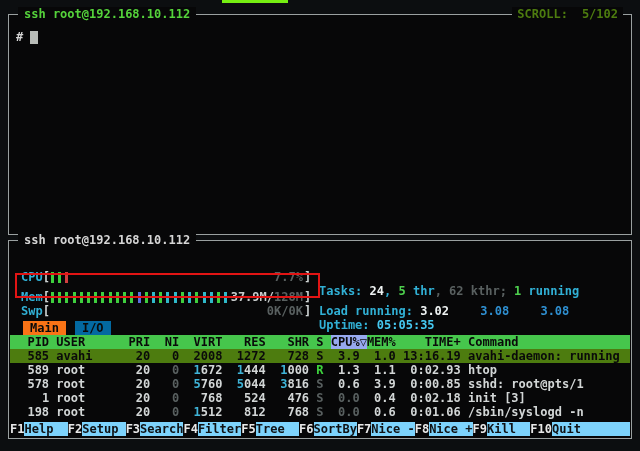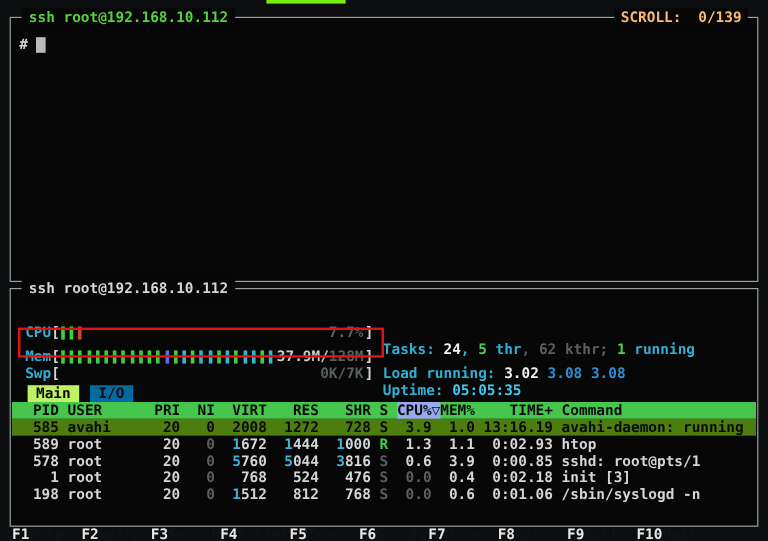--- a/index.html
+++ b/index.html
@@ -5,43 +5,43 @@
   html,body{margin:0;padding:0;width:640px;height:451px;background:#0c0e10;overflow:hidden;
     font-family:"DejaVu Sans Mono",monospace;font-weight:bold;font-size:12px;line-height:14px;}
   body{position:relative;}
   .artifact{position:absolute;top:0;left:222px;width:66px;height:3px;background:#76ee12;}
   .pane{position:absolute;left:8px;width:622px;border:1px solid #9aa0a0;background:#070708;}
   .pane-top{top:14px;height:219px;}
   .pane-bottom{top:240px;height:197px;}
   .pane-title{position:absolute;top:-8px;left:9px;background:#070708;padding:0 6px;white-space:pre;}
   .green-t{color:#55d33b;}
   .white-t{color:#d6d6d6;}
-  .scroll-box{position:absolute;top:-8px;right:8px;background:#070708;padding:0 5px;color:#fdba74;display:flex;gap:14px;white-space:pre;}
+  .scroll-box{position:absolute;top:-8px;right:8px;background:#070708;padding:0 5px;color:#4d7c0f;display:flex;gap:14px;white-space:pre;}
   .prompt-line{position:absolute;top:15px;left:7px;color:#d6d6d6;}
   .cursor{display:inline-block;width:8px;height:13px;background:#b8bcb8;margin-left:7px;vertical-align:text-bottom;}
   
   .hl{position:absolute;left:4px;right:1px;height:14px;white-space:pre;color:#d2d6d6;}
   .meter-block{position:absolute;left:8px;white-space:pre;}
   .m-label{color:#31b0d5;}
   .bracket{color:#cfd4d4;}
   .meter-body{display:inline-block;position:relative;width:254px;height:13px;vertical-align:bottom;}
   .mbar{position:absolute;bottom:1px;width:3px;height:11px;}
   .m-val{position:absolute;right:1px;top:-1px;}
   .dim{color:#596060;}
   .light{color:#c8cccc;}
   .stats-block{position:absolute;left:306px;white-space:pre;}
   .seg-cyan{color:#31b0d5;}
   .seg-white{color:#eef2f2;}
   .seg-green{color:#4ed04e;}
   .seg-dim{color:#596060;}
-  .seg-blue{color:#2f8fd0;}
+  .seg-blue{color:#2f8fd0;margin-left:24px;}
   .seg-bcyan{color:#45c8f0;}
   .tabs{position:absolute;top:80px;left:14px;height:14px;}
   .tab{display:inline-block;padding:0 7px;margin-right:9px;color:#0a0a0a;}
-  .tab.active{background:#bef264;}
+  .tab.active{background:#f97316;}
   .tab.inactive{background:#0369a1;}
   .header-row{position:absolute;top:94px;left:1px;right:1px;height:14px;background:#46c64c;color:#0a0a0a;padding-left:3px;white-space:pre;}
   .rows{position:absolute;top:108px;left:1px;right:1px;}
   .prow{height:14px;padding-left:3px;white-space:pre;color:#d2d6d6;}
   .prow.sel{background:#4d7c0f;}
   .prow.sel span{color:#0a0a0a !important;}
   .fp{display:inline-block;width:5ch;text-align:right;white-space:pre;}
   .fu{display:inline-block;width:9ch;margin-left:1ch;text-align:left;white-space:pre;}
   .f3{display:inline-block;width:3ch;margin-left:1ch;text-align:right;white-space:pre;}
   .f5{display:inline-block;width:5ch;margin-left:1ch;text-align:right;white-space:pre;}
@@ -49,54 +49,54 @@
   .fcpu{display:inline-block;width:6ch;text-align:right;white-space:pre;}
   .fmem{display:inline-block;width:4ch;text-align:right;white-space:pre;}
   .ft{display:inline-block;width:8ch;margin-left:1ch;text-align:right;white-space:pre;}
   .fc{display:inline-block;margin-left:1ch;white-space:pre;}
   .num-hi{color:#3fb4d8;}
   .st-green{color:#3ed43e;}
   .sortbg{background:#97a9ef;}
   .fkeys{position:absolute;left:1px;right:1px;bottom:2px;height:14px;display:flex;white-space:pre;}
   .fk-key{color:#e8e8e8;}
   .fk-label{background:#7dd3fc;color:#101214;}
-  .fk-unit{display:flex;margin-top:16px;}
+  .fk-unit{display:flex;}
   .fk-unit:last-child{flex:1;}
   .fk-unit:last-child .fk-label{flex:1;}
   .red-annot{position:absolute;left:15px;top:273px;width:301px;height:21px;border:2px solid #e11414;z-index:50;}
 </style>
 </head>
 <body>
 
 <div class="artifact"></div>
 
 <div class="pane pane-top">
   <div class="pane-title green-t">ssh root@192.168.10.112</div>
   <div class="scroll-box">
     <span>SCROLL:</span>
-    <span>0/139</span>
+    <span>5/102</span>
   </div>
   <div class="prompt-line">
     <span>#</span><span class="cursor"></span>
   </div>
 </div>
 
 <div class="pane pane-bottom">
   <div class="pane-title white-t">ssh root@192.168.10.112</div>
 
   <div class="hl" style="top:15px">
     <span class="meter-block"><span class="m-label">CPU</span><span class="bracket">[</span><span class="meter-body"><span class="mbar" style="left: 1px; background: rgb(62, 207, 62);"></span><span class="mbar" style="left: 8.22px; background: rgb(62, 207, 62);"></span><span class="mbar" style="left: 15.44px; background: rgb(210, 63, 63);"></span><span class="m-val"><span class="dim">7.7%</span></span></span><span class="bracket">]</span></span>
     <span class="stats-block"><span class="seg-cyan">Tasks: </span><span class="seg-white">24</span><span class="seg-cyan">, </span><span class="seg-green">5</span><span class="seg-cyan"> thr</span><span class="seg-dim">, </span><span class="seg-dim">62 kthr</span><span class="seg-dim">; </span><span class="seg-green">1</span><span class="seg-cyan"> running</span></span>
   </div>
   <div class="hl" style="top:35px">
     <span class="meter-block"><span class="m-label">Mem</span><span class="bracket">[</span><span class="meter-body"><span class="mbar" style="left: 1px; background: rgb(62, 207, 62);"></span><span class="mbar" style="left: 8.22px; background: rgb(62, 207, 62);"></span><span class="mbar" style="left: 15.44px; background: rgb(62, 207, 62);"></span><span class="mbar" style="left: 22.66px; background: rgb(62, 207, 62);"></span><span class="mbar" style="left: 29.88px; background: rgb(62, 207, 62);"></span><span class="mbar" style="left: 37.1px; background: rgb(62, 207, 62);"></span><span class="mbar" style="left: 44.32px; background: rgb(62, 207, 62);"></span><span class="mbar" style="left: 51.54px; background: rgb(62, 207, 62);"></span><span class="mbar" style="left: 58.76px; background: rgb(62, 207, 62);"></span><span class="mbar" style="left: 65.98px; background: rgb(62, 207, 62);"></span><span class="mbar" style="left: 73.2px; background: rgb(62, 207, 62);"></span><span class="mbar" style="left: 80.42px; background: rgb(62, 207, 62);"></span><span class="mbar" style="left: 87.64px; background: rgb(90, 111, 224);"></span><span class="mbar" style="left: 94.86px; background: rgb(62, 207, 62);"></span><span class="mbar" style="left: 102.08px; background: rgb(47, 185, 201);"></span><span class="mbar" style="left: 109.3px; background: rgb(62, 207, 62);"></span><span class="mbar" style="left: 116.52px; background: rgb(47, 185, 201);"></span><span class="mbar" style="left: 123.74px; background: rgb(47, 185, 201);"></span><span class="mbar" style="left: 130.96px; background: rgb(62, 207, 62);"></span><span class="mbar" style="left: 138.18px; background: rgb(47, 185, 201);"></span><span class="mbar" style="left: 145.4px; background: rgb(62, 207, 62);"></span><span class="mbar" style="left: 152.62px; background: rgb(47, 185, 201);"></span><span class="mbar" style="left: 159.84px; background: rgb(47, 185, 201);"></span><span class="mbar" style="left: 167.06px; background: rgb(62, 207, 62);"></span><span class="mbar" style="left: 174.28px; background: rgb(47, 185, 201);"></span><span class="m-val"><span class="light">37.9M/</span><span class="dim">128M</span></span></span><span class="bracket">]</span></span>
     <span class="stats-block"><span class="seg-cyan">Load running: </span><span class="seg-white">3.02 </span><span class="seg-blue">3.08 </span><span class="seg-blue">3.08</span></span>
   </div>
   <div class="hl" style="top:49px">
-    <span class="meter-block"><span class="m-label">Swp</span><span class="bracket">[</span><span class="meter-body"><span class="m-val"><span class="dim">0K/7K</span></span></span><span class="bracket">]</span></span>
+    <span class="meter-block"><span class="m-label">Swp</span><span class="bracket">[</span><span class="meter-body"><span class="m-val"><span class="dim">0K/0K</span></span></span><span class="bracket">]</span></span>
     <span class="stats-block"><span class="seg-cyan">Uptime: </span><span class="seg-bcyan">05:05:35</span></span>
   </div>
 
   <div class="tabs" id="tabs"><span class="tab active">Main</span><span class="tab inactive">I/O</span></div>
   <div class="header-row" id="header-row"><span class="fp">PID</span><span class="fu">USER</span><span class="f3">PRI</span><span class="f3">NI</span><span class="f5">VIRT</span><span class="f5">RES</span><span class="f5">SHR</span><span class="fs">S</span><span class="fcpu"><span> </span><span class="sortbg">CPU%▽</span></span><span class="fmem">MEM%</span><span class="ft">TIME+</span><span class="fc">Command</span></div>
   <div class="rows" id="rows">
       <div class="prow sel"><span class="fp">585</span><span class="fu">avahi</span><span class="f3">20</span><span class="f3 dim">0</span><span class="f5"><span class="num-hi">2</span><span>008</span></span><span class="f5"><span class="num-hi">1</span><span>272</span></span><span class="f5"><span>728</span></span><span class="fs ">S</span><span class="fcpu">  3.9 </span><span class="fmem"> 1.0</span><span class="ft">13:16.19</span><span class="fc">avahi-daemon: running</span></div>
       <div class="prow"><span class="fp">589</span><span class="fu">root</span><span class="f3">20</span><span class="f3 dim">0</span><span class="f5"><span class="num-hi">1</span><span>672</span></span><span class="f5"><span class="num-hi">1</span><span>444</span></span><span class="f5"><span class="num-hi">1</span><span>000</span></span><span class="fs st-green">R</span><span class="fcpu">  1.3 </span><span class="fmem"> 1.1</span><span class="ft"> 0:02.93</span><span class="fc">htop</span></div>
       <div class="prow"><span class="fp">578</span><span class="fu">root</span><span class="f3">20</span><span class="f3 dim">0</span><span class="f5"><span class="num-hi">5</span><span>760</span></span><span class="f5"><span class="num-hi">5</span><span>044</span></span><span class="f5"><span class="num-hi">3</span><span>816</span></span><span class="fs dim">S</span><span class="fcpu">  0.6 </span><span class="fmem"> 3.9</span><span class="ft"> 0:00.85</span><span class="fc">sshd: root@pts/1</span></div>
       <div class="prow"><span class="fp">1</span><span class="fu">root</span><span class="f3">20</span><span class="f3 dim">0</span><span class="f5"><span>768</span></span><span class="f5"><span>524</span></span><span class="f5"><span>476</span></span><span class="fs dim">S</span><span class="fcpu dim">  0.0 </span><span class="fmem"> 0.4</span><span class="ft"> 0:02.18</span><span class="fc">init [3]</span></div>

